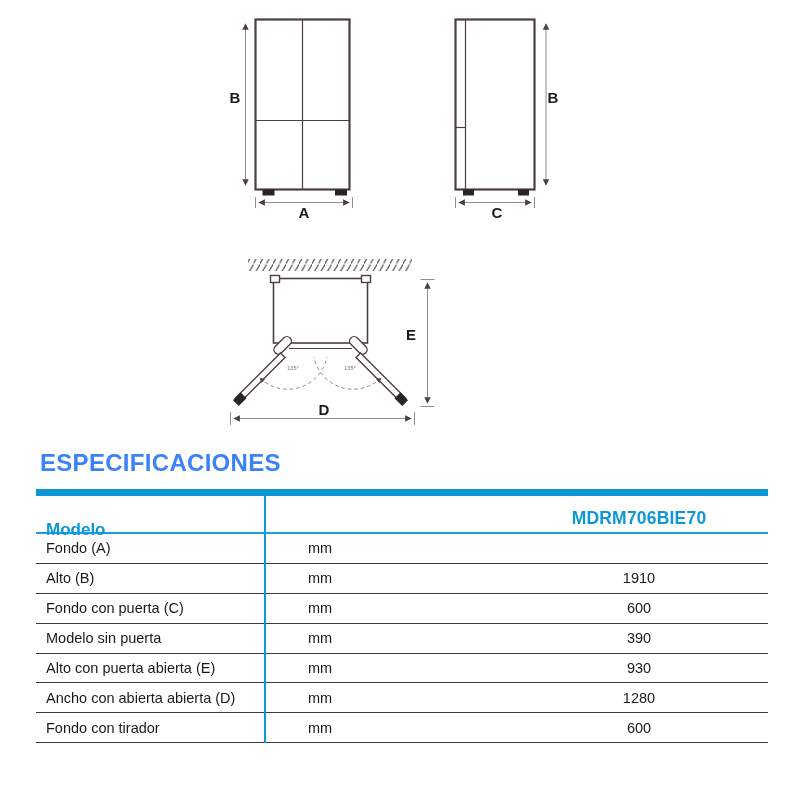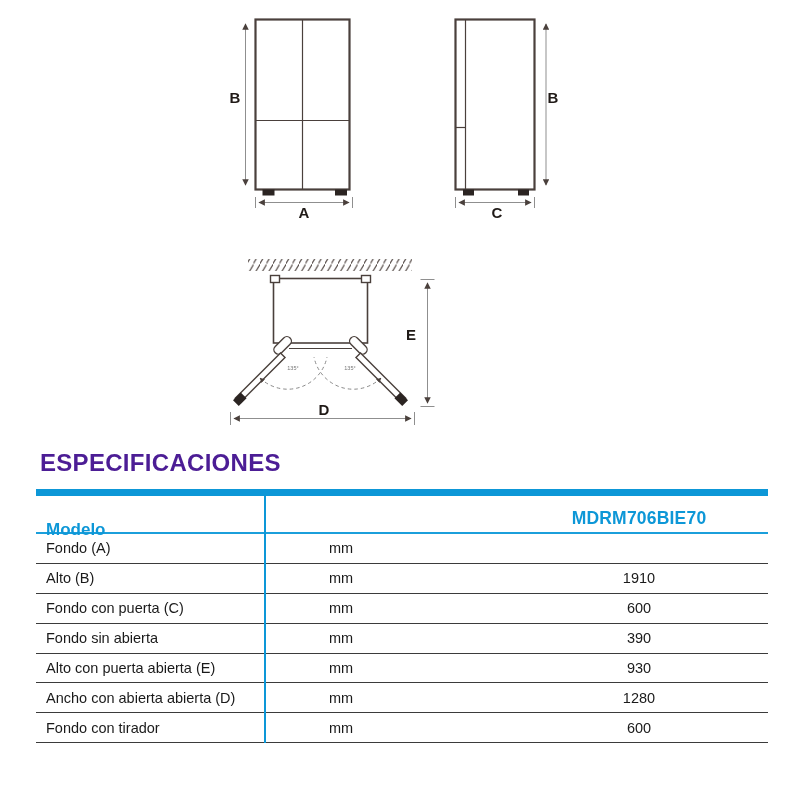--- a/index.html
+++ b/index.html
@@ -6,35 +6,35 @@
   body{width:800px;height:800px;position:relative;overflow:hidden;
        font-family:"Liberation Sans",sans-serif;}
   .page{position:absolute;inset:0;width:800px;height:800px;background:#fff;}
 
   svg.diagrams{position:absolute;left:0;top:0;}
 
   .dim-label{font-family:"Liberation Sans",sans-serif;font-size:15px;font-weight:bold;fill:#201a17;}
   .angle-label{font-family:"Liberation Sans",sans-serif;font-size:5.5px;fill:#777;}
 
   .section-title{position:absolute;left:40px;top:449px;margin:0;
-    font-size:24px;font-weight:bold;color:#4c1d95;letter-spacing:.3px;}
+    font-size:24px;font-weight:bold;color:#3b82f6;letter-spacing:.3px;}
 
   .spec-table{position:absolute;left:36px;top:489px;width:732px;}
   .accent-bar{height:7px;background:#0d97d7;}
   .v-divider{position:absolute;left:228px;top:7px;bottom:0;width:2px;background:#0d97d7;z-index:2;}
 
   .header-row{display:grid;grid-template-columns:229px 245px 258px;height:36px;
     align-items:center;border-bottom:2px solid #1b9fdb;}
   .header-row .label{padding-left:10px;color:#0d97d7;font-weight:bold;font-size:17px;margin-top:24px;}
   .header-row .value{text-align:center;color:#0d97d7;font-weight:bold;font-size:17.5px;letter-spacing:.2px;}
 
   .row{display:grid;grid-template-columns:229px 245px 258px;height:28.9px;
     align-items:center;border-bottom:1.4px solid #3b3b3b;font-size:14.5px;color:#1a1a1a;}
   .row .label{padding-left:10px;}
-  .row .unit{padding-left:64px;}
+  .row .unit{padding-left:43px;}
   .row .value{text-align:center;}
 </style>
 </head>
 <body>
 
 <div class="page">
 
   <svg class="diagrams" width="800" height="445" viewBox="0 0 800 445">
     <defs>
       <marker id="arrow" viewBox="0 0 10 10" refX="9" refY="5" markerWidth="6.5" markerHeight="6.5" orient="auto-start-reverse">
@@ -140,21 +140,21 @@
     <div class="value">1910</div>
   </div>
 
   <div class="row">
     <div class="label">Fondo con puerta (C)</div>
     <div class="unit">mm</div>
     <div class="value">600</div>
   </div>
 
   <div class="row">
-    <div class="label">Fondo sin abierta</div>
+    <div class="label">Modelo sin puerta</div>
     <div class="unit">mm</div>
     <div class="value">390</div>
   </div>
 
   <div class="row">
     <div class="label">Alto con puerta abierta (E)</div>
     <div class="unit">mm</div>
     <div class="value">930</div>
   </div>
 

